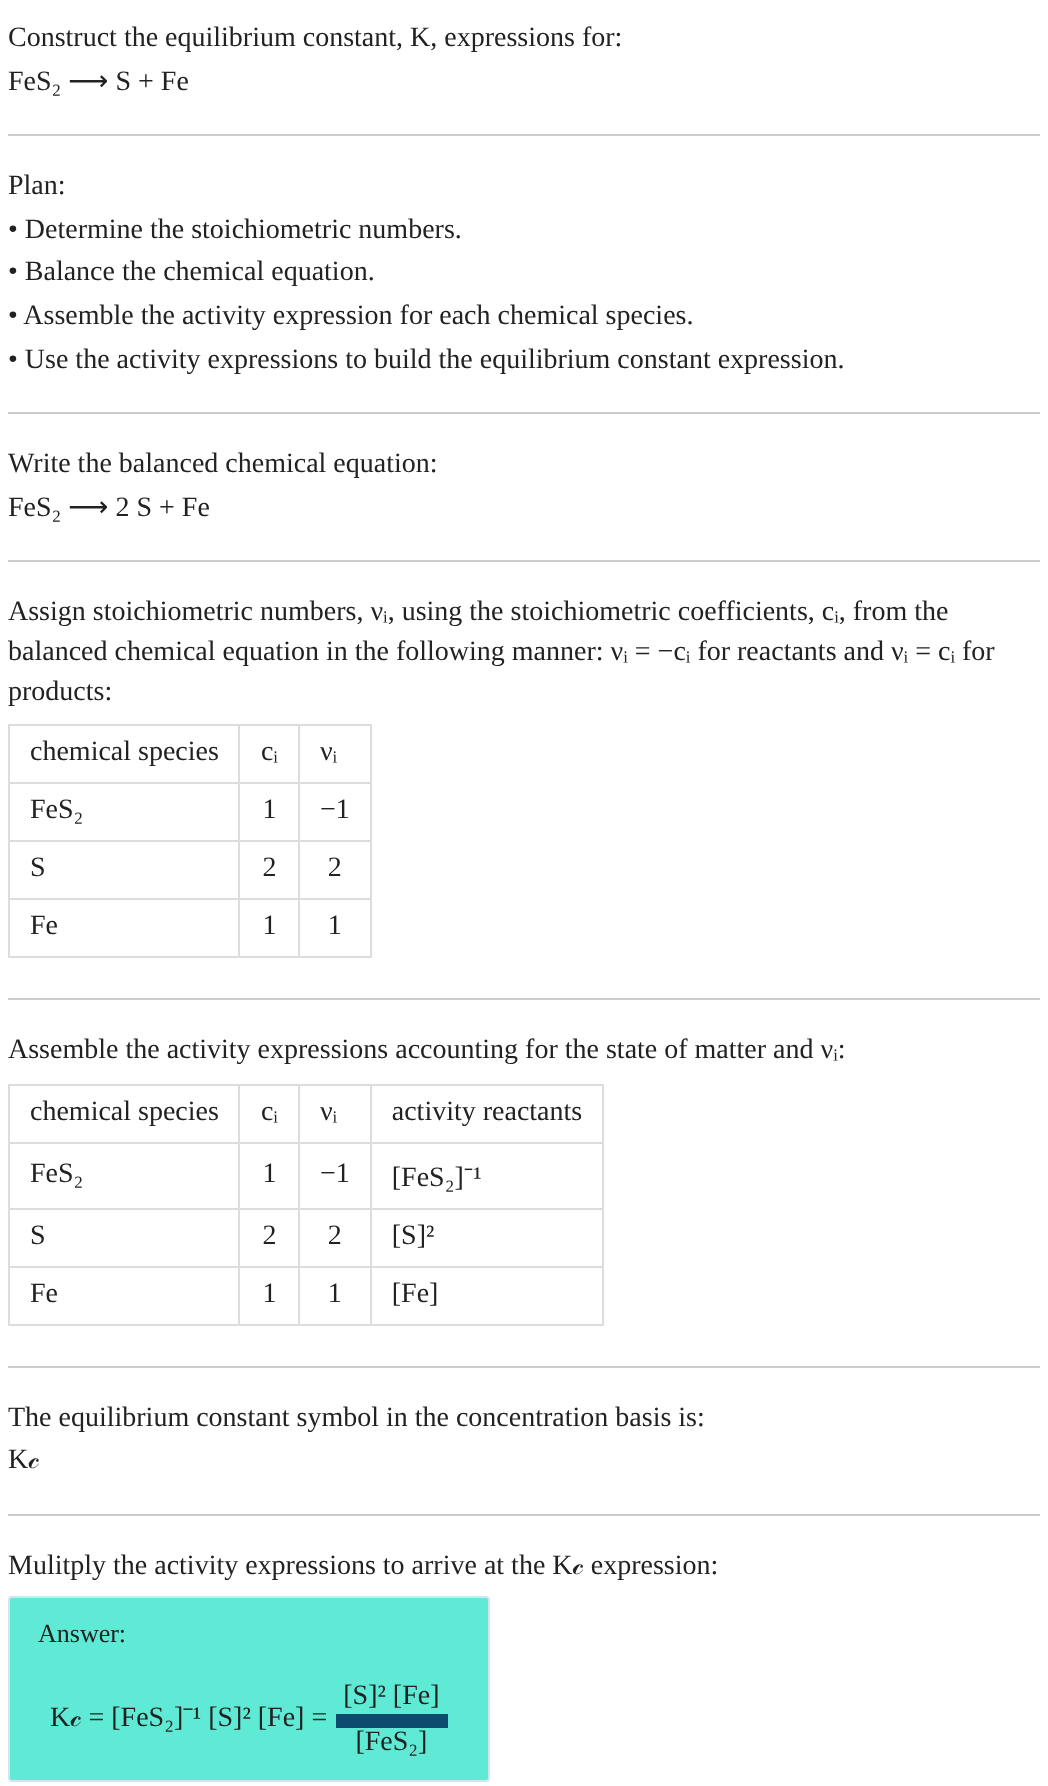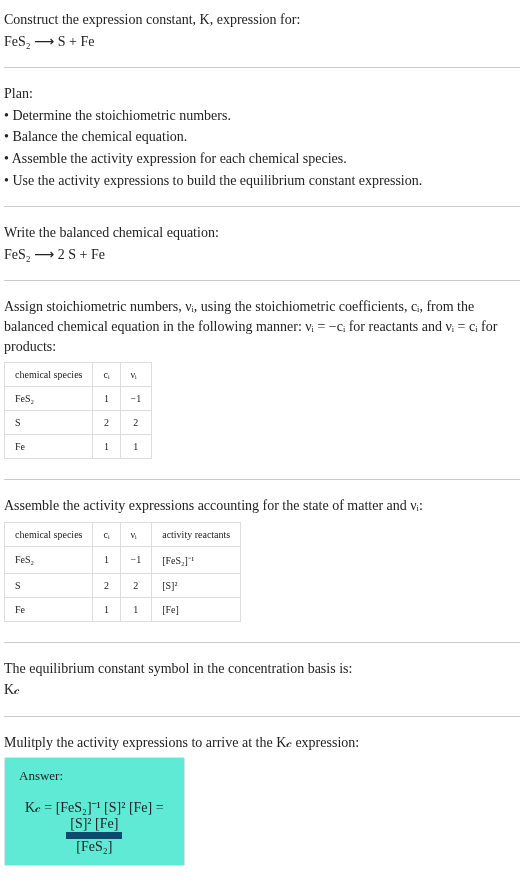--- a/index.html
+++ b/index.html
@@ -30,21 +30,21 @@
   table.stoich {
     border-collapse: collapse;
     margin: 6px 0;
   }
   table.stoich th, table.stoich td {
     border: 1px solid #ddd;
     padding: 6px 10px;
     text-align: left;
     font-weight: normal;
     background: #fff;
-    font-size: 10px;
+    font-size: 14px;
   }
   table.stoich td.center { text-align: center; }
   .answer-box {
     background: #5eead4;
     border: 1px solid #cfe6f0;
     border-radius: 2px;
     padding: 10px 14px;
     display: inline-block;
     margin-top: 2px;
   }
@@ -65,34 +65,33 @@
   }
   .frac .den {
     display: block;
     padding: 0 4px;
   }
   .eq-line {
     display: flex;
     align-items: center;
     justify-content: center;
     padding: 6px 4px 0 4px;
-    flex-direction: column;
   }
   .eq-line > span {
     margin: 0 2px;
   }
 </style>
 </head>
 <body>
 
 <div class="page">
 
   <div class="section">
     <p>
-      <span>Construct the expression constant, K, expression for:</span>
+      <span>Construct the equilibrium constant, K, expressions for:</span>
     </p>
     <p>FeS₂ ⟶ S + Fe</p>
   </div>
 
   <hr class="sep">
 
   <div class="section">
     <p>Plan:</p>
     <p>• Determine the stoichiometric numbers.</p>
     <p>• Balance the chemical equation.</p>

